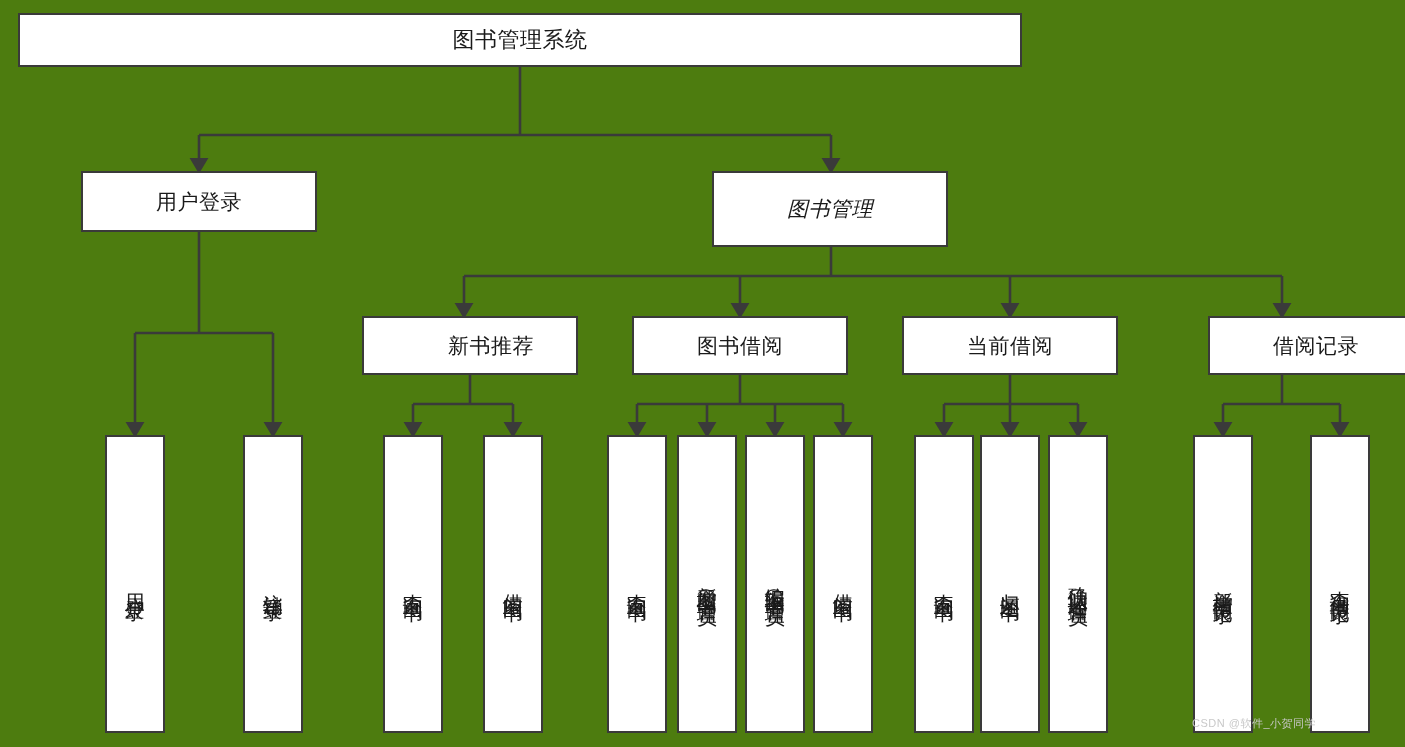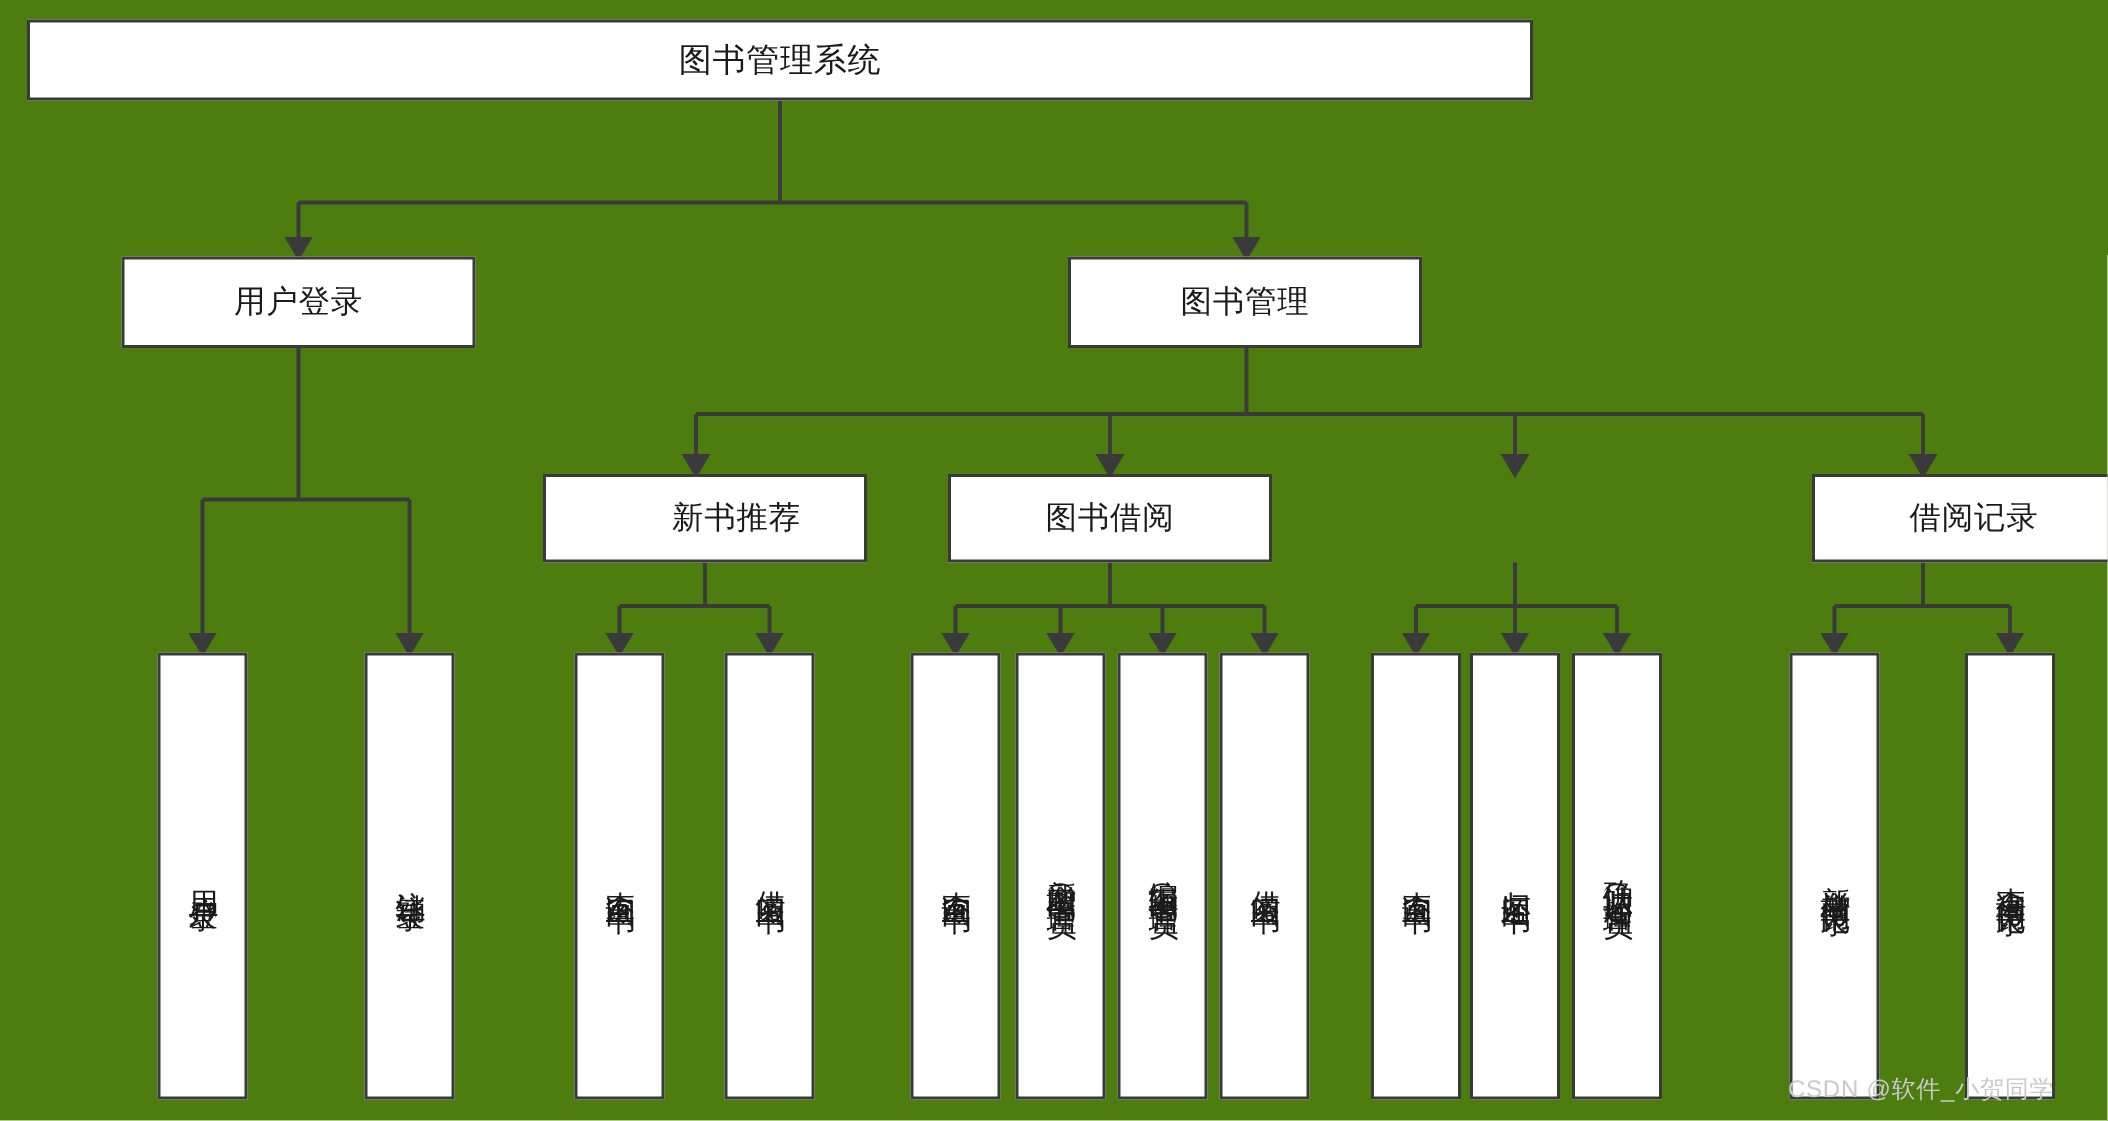--- a/index.html
+++ b/index.html
@@ -48,21 +48,21 @@
     writing-mode: vertical-rl;
     text-orientation: upright;
     letter-spacing: 3px;
     font-size: 20px;
     white-space: nowrap;
   }
   .node-box.root .node-label { font-size: 22px; }
   .watermark {
     position: absolute;
     color: #c9c9c9;
-    font-size: 16px;
+    font-size: 11px;
     white-space: nowrap;
     letter-spacing: 0.5px;
     pointer-events: none;
   }
 </style>
 </head>
 <body>
 
 <div id="diagram-root">
 
@@ -116,29 +116,32 @@
     </g>
   </svg>
 
   <div class="node-box root" style="left:18px; top:13px; width:1004px; height:54px;">
     <span class="node-label">图书管理系统</span>
   </div>
 
   <div class="node-box" style="left:81px; top:171px; width:236px; height:61px;">
     <span class="node-label">用户登录</span>
   </div>
-  <div class="node-box" style="left:712px; top:171px; width:236px; height:61px;">
+  <div class="node-box" style="left:712px; top:171px; width:236px; height:76px;font-style:italic;">
     <span class="node-label">图书管理</span>
   </div>
 
   <div class="node-box" style="left:362px; top:316px; width:216px; height:59px;padding-left:42px;">
     <span class="node-label">新书推荐</span>
   </div>
   <div class="node-box" style="left:632px; top:316px; width:216px; height:59px;">
     <span class="node-label">图书借阅</span>
+  </div>
+  <div class="node-box" style="left:902px; top:316px; width:216px; height:59px;">
+    <span class="node-label">当前借阅</span>
   </div>
   <div class="node-box" style="left:1208px; top:316px; width:216px; height:59px;">
     <span class="node-label">借阅记录</span>
   </div>
 
   <div class="node-box vertical" style="left:105px; top:435px; width:60px; height:298px;">
     <span class="node-label">用户登录</span>
   </div>
   <div class="node-box vertical" style="left:243px; top:435px; width:60px; height:298px;">
     <span class="node-label">注销登录</span>

